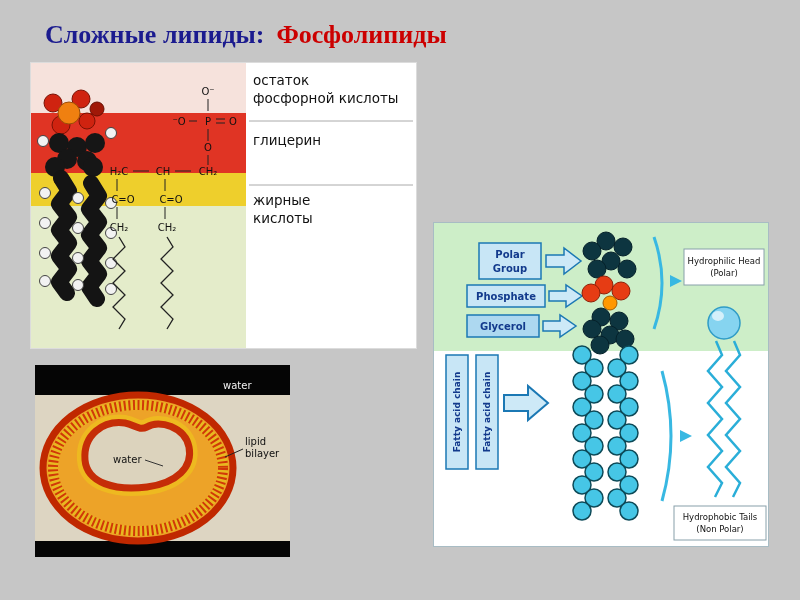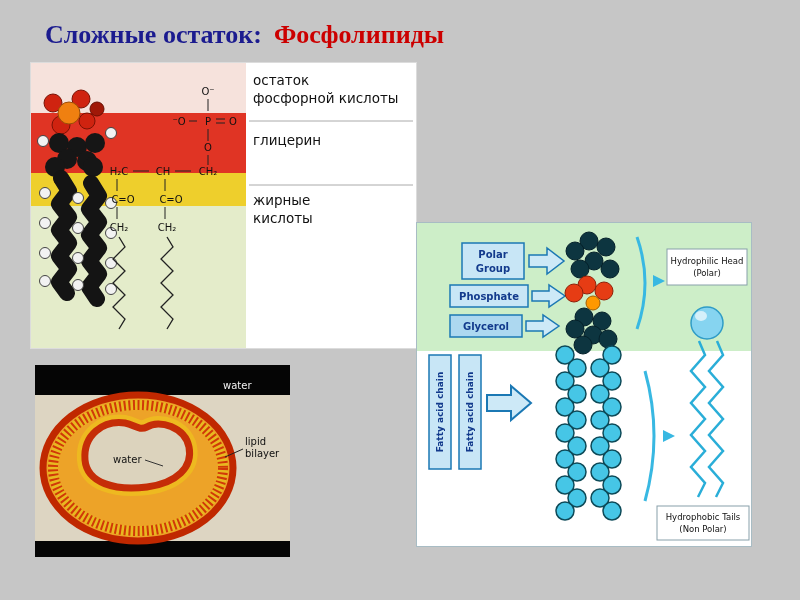--- a/index.html
+++ b/index.html
@@ -13,37 +13,37 @@
   .title{
     position:absolute;left:45px;top:20px;margin:0;
     font-family:"Liberation Serif","DejaVu Serif",serif;
     font-size:26px;font-weight:bold;white-space:nowrap;
   }
   .t-blue{color:#1b1b8f;}
   .t-red{color:#cc0000;margin-left:12px;}
   .panel{position:absolute;background:#fff;}
   .panel-structure{left:30px;top:62px;width:385px;height:285px;border:1px solid #dcdcdc;}
   .panel-liposome{left:35px;top:365px;width:226px;height:192px;background:#0f766e;}
-  .panel-diagram{left:416px;top:222px;width:334px;height:323px;border:1px solid #a8bcc4;}
+  .panel-diagram{left:433px;top:222px;width:334px;height:323px;border:1px solid #a8bcc4;}
   svg{display:block;}
   svg text{font-family:"DejaVu Sans","Liberation Sans",sans-serif;fill:#111;}
   .f-lbl{font-size:13.5px;}
   .f-chem{font-size:10px;}
   .f-sm{font-size:10px;}
   .f-box{font-size:10px;font-weight:bold;fill:#123a8c;}
   .f-vbox{font-size:9px;font-weight:bold;fill:#123a8c;}
   .f-note{font-size:8.5px;}
   .white-t{fill:#f2f2f2;}
 </style>
 </head>
 <body>
 
 <div class="slide">
 
-  <h1 class="title"><span class="t-blue">Сложные остаток:</span><span class="t-red">Фосфолипиды</span></h1>
+  <h1 class="title"><span class="t-blue">Сложные липиды:</span><span class="t-red">Фосфолипиды</span></h1>
 
   <div class="panel panel-structure">
     <svg width="385" height="285" viewBox="0 0 385 285">
 
       <g>
         <rect x="0" y="0" width="215" height="50" fill="#f6e2dc"></rect>
         <rect x="0" y="50" width="215" height="60" fill="#e03424"></rect>
         <rect x="0" y="110" width="215" height="33" fill="#eecf2c"></rect>
         <rect x="0" y="143" width="215" height="142" fill="#e4ecca"></rect>
       </g>

